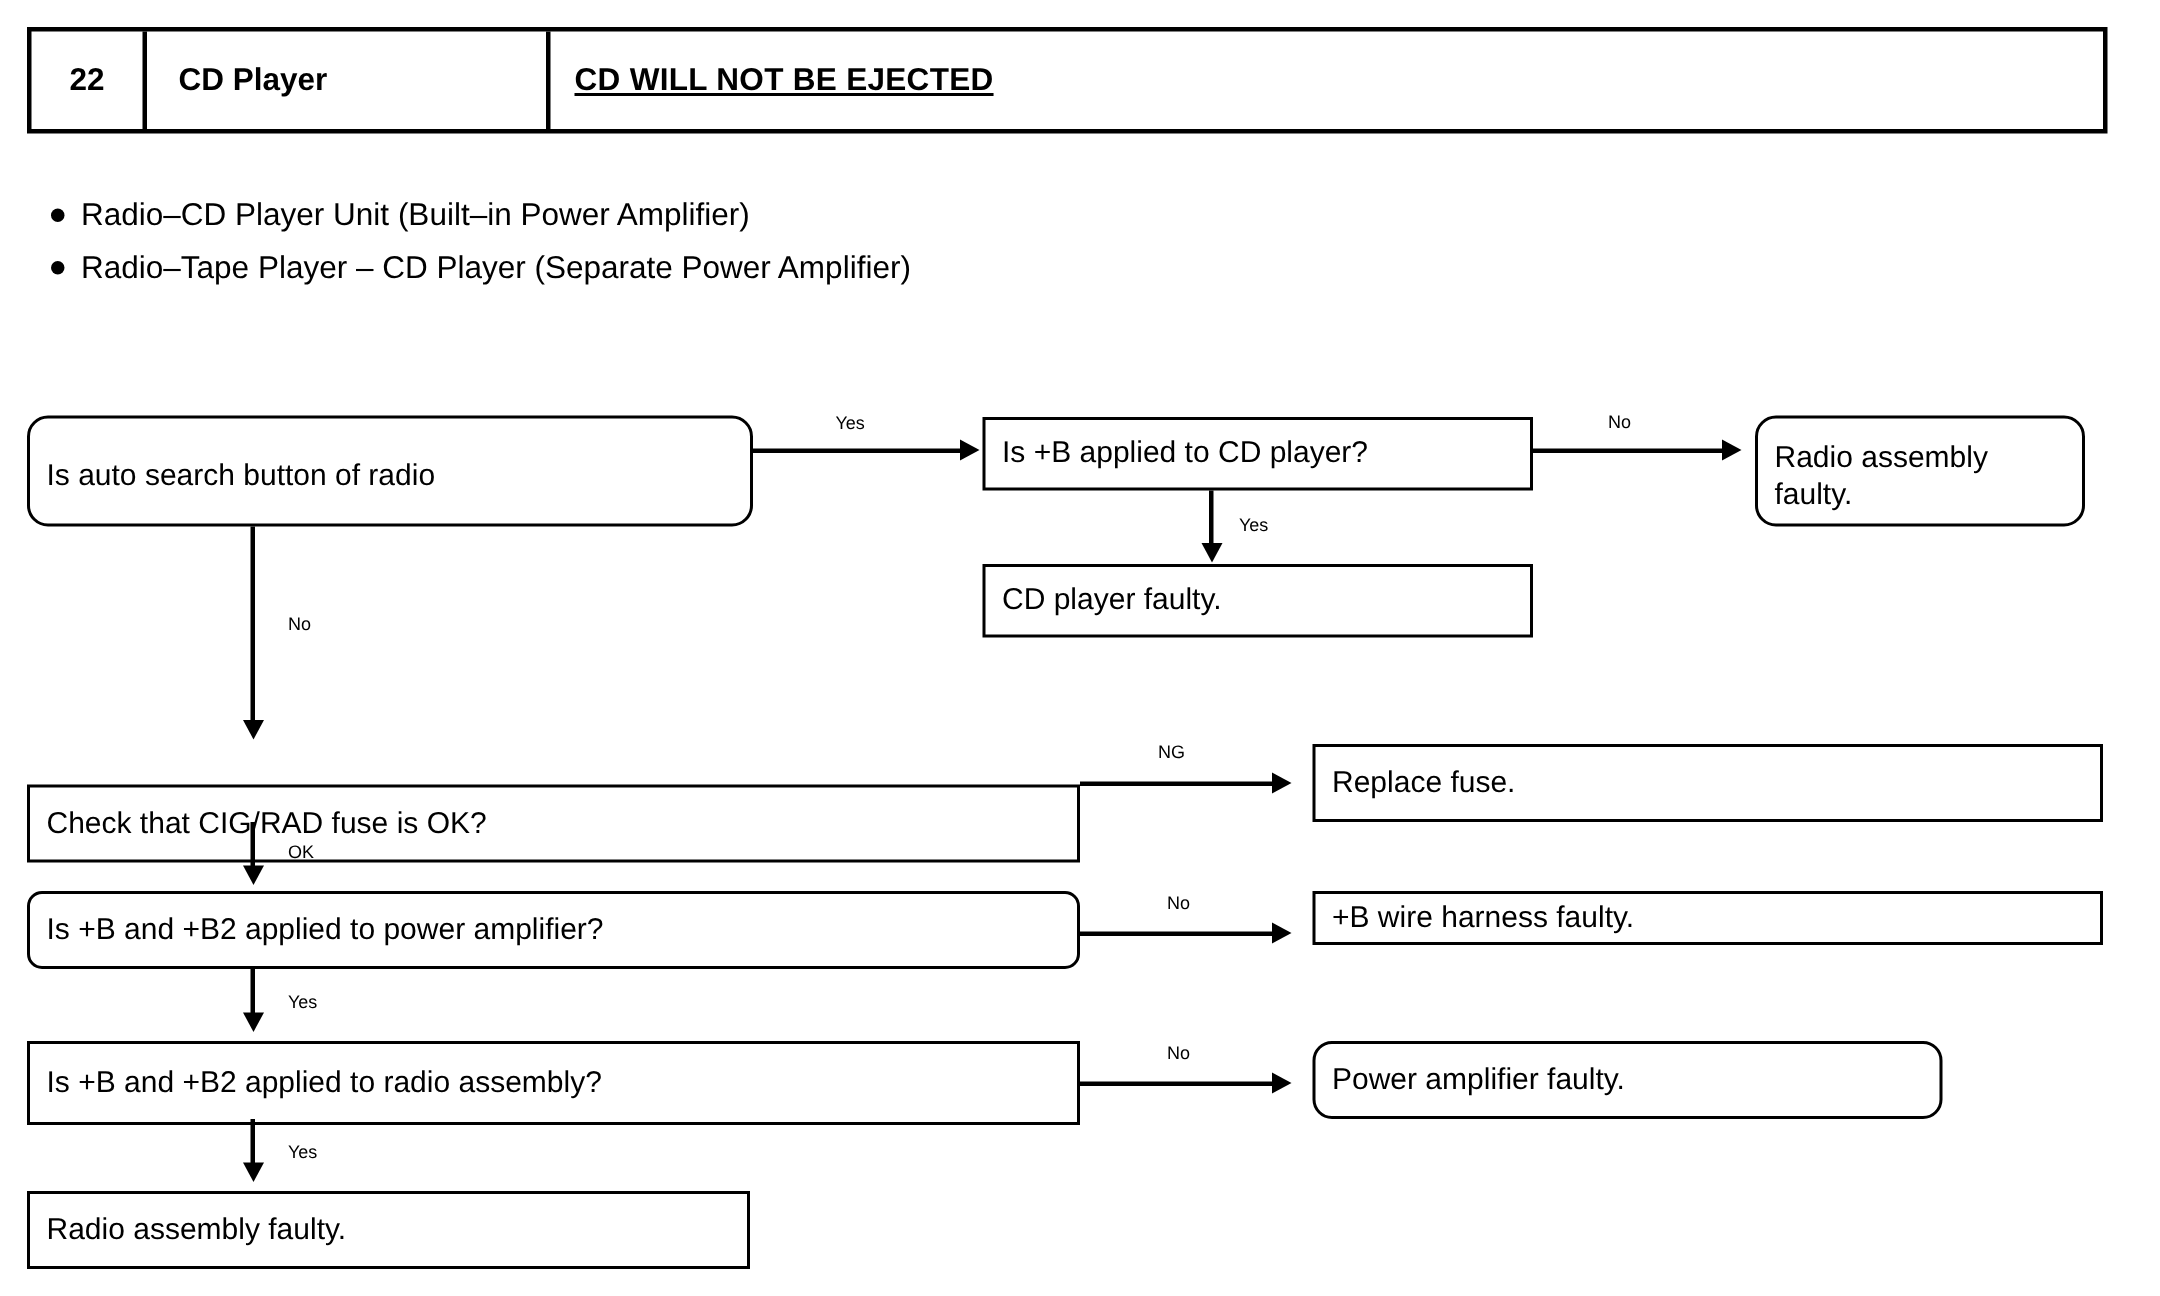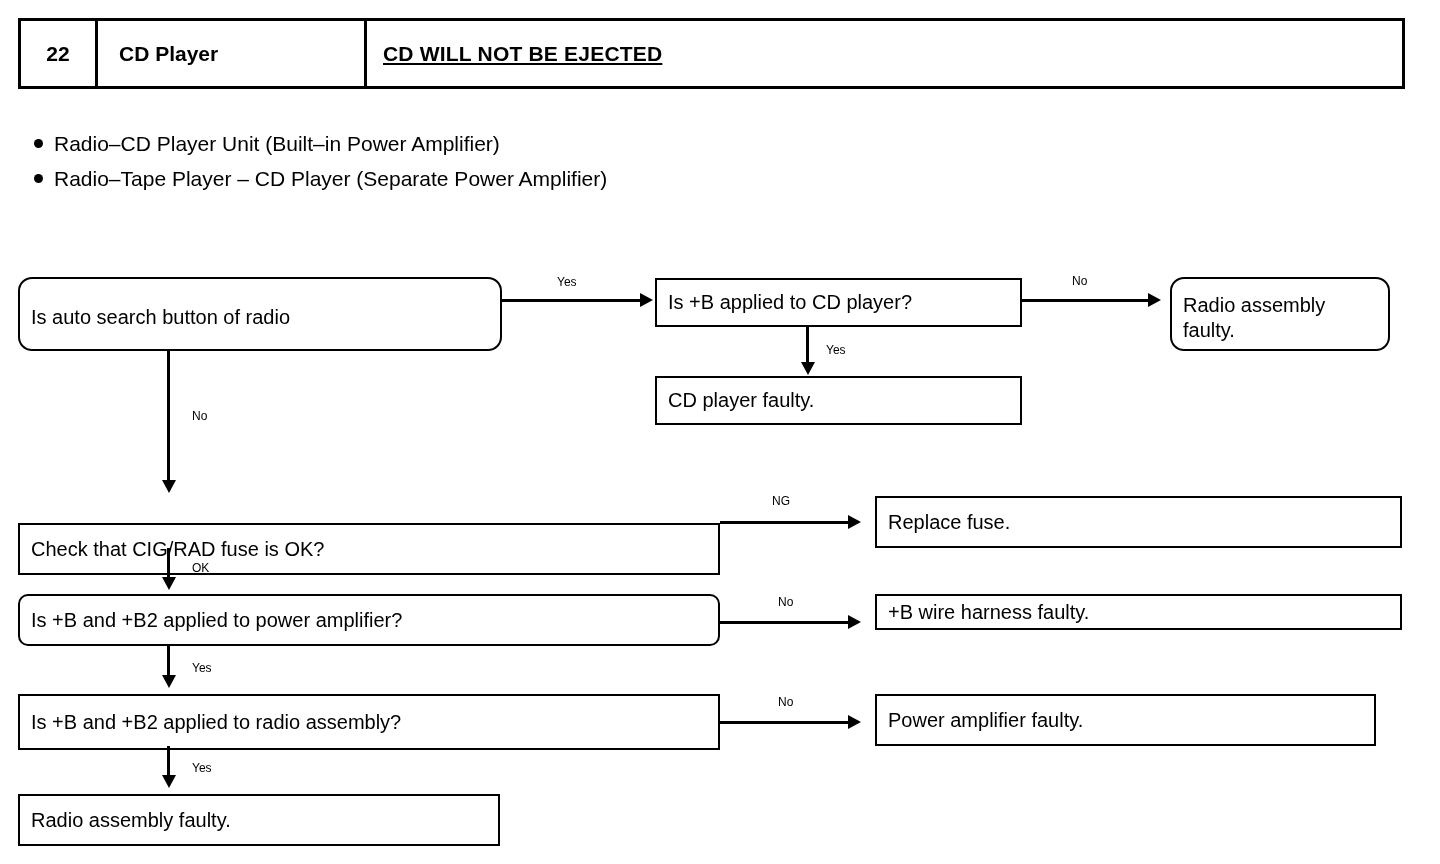--- a/index.html
+++ b/index.html
@@ -137,19 +137,19 @@
 <div class="abs vline" style="left:167px;top:646px;height:32px;"></div>
 <div class="abs arrow-d" style="left:162px;top:675px;"></div>
 <div class="abs elabel" style="left:192px;top:658px;">Yes</div>
 
 <div class="abs fbox" style="left:18px;top:694px;width:702px;height:56px;">Is +B and +B2 applied to radio assembly?</div>
 
 <div class="abs hline" style="left:720px;top:721px;width:130px;"></div>
 <div class="abs arrow-r" style="left:848px;top:715px;"></div>
 <div class="abs elabel" style="left:778px;top:692px;">No</div>
 
-<div class="abs fbox" style="left:875px;top:694px;width:501px;height:52px;">Power amplifier faulty.</div>
+<div class="abs fbox" style="left:875px;top:694px;width:420px;height:52px;border-radius:13px;">Power amplifier faulty.</div>
 
 <div class="abs vline" style="left:167px;top:746px;height:32px;"></div>
 <div class="abs arrow-d" style="left:162px;top:775px;"></div>
 <div class="abs elabel" style="left:192px;top:758px;">Yes</div>
 
 <div class="abs fbox" style="left:18px;top:794px;width:482px;height:52px;">Radio assembly faulty.</div>
 
 </body></html>

